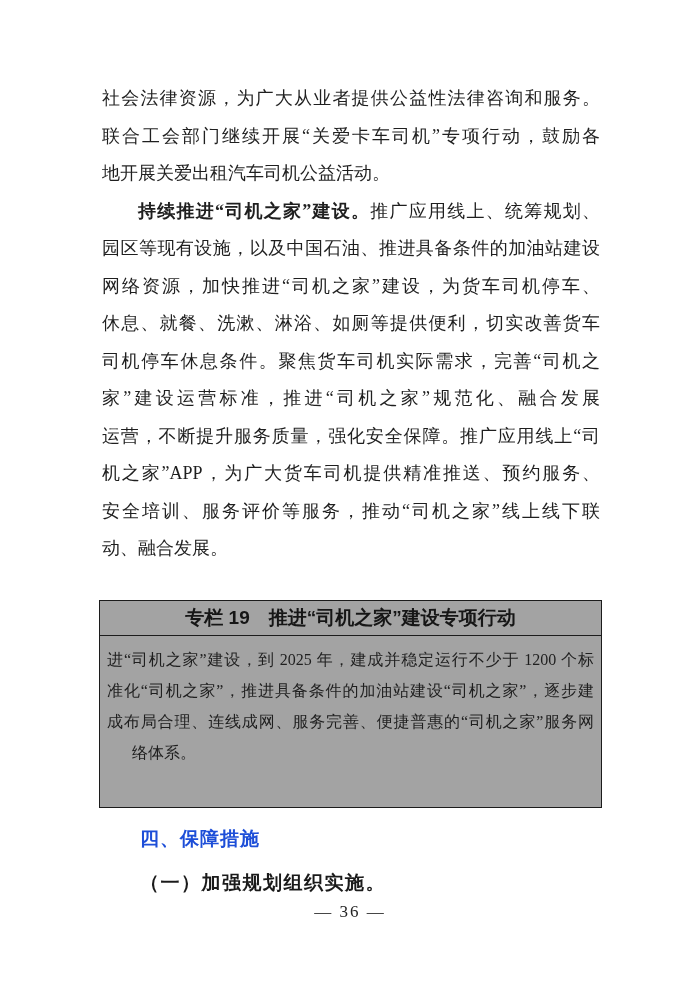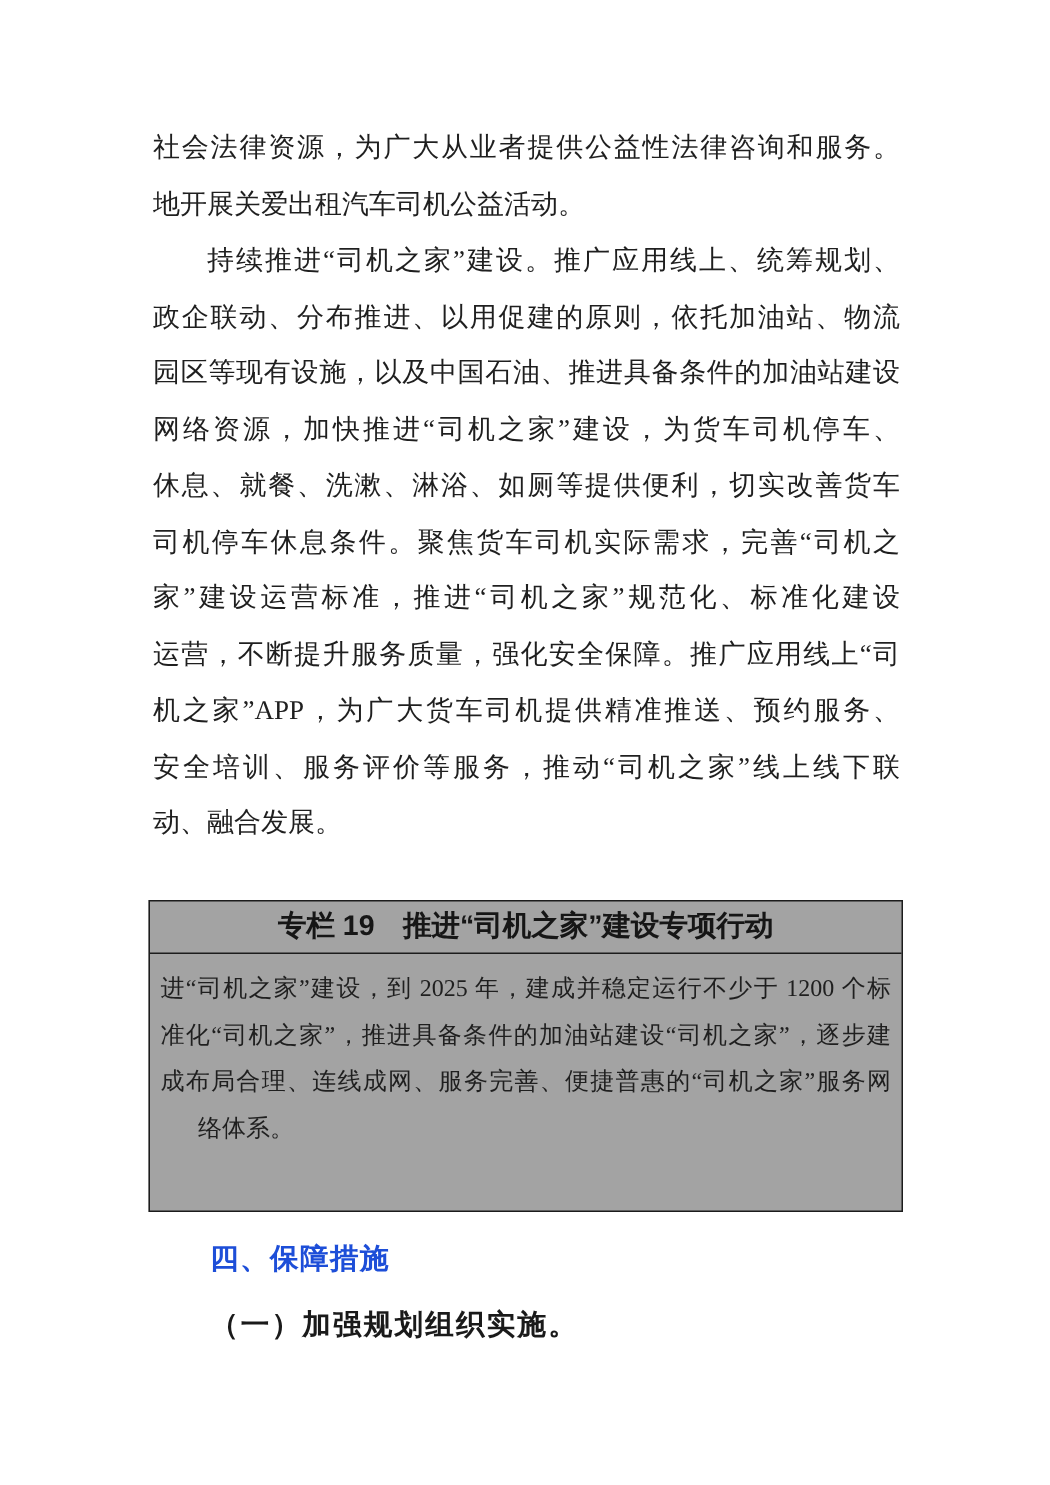--- a/index.html
+++ b/index.html
@@ -21,21 +21,21 @@
     font-size: 18px;
   }
   .line {
     height: 37.5px; line-height: 37.5px;
     text-align: justify; text-align-last: justify;
     word-break: break-all;
     white-space: normal;
   }
   .line.end { text-align: left; text-align-last: left; }
   .line.indent { text-indent: 2em; }
-  .bold-lead { font-weight: 400; }
+  .bold-lead { font-weight: 700; }
 
   
   .feature-box {
     position: absolute; left: 99px; top: 600px; width: 503px; height: 208px;
     border: 1.5px solid #1c1c1c; box-sizing: border-box;
     background: #a3a3a3;
   }
   .box-title {
     height: 34px; line-height: 33px;
     border-bottom: 1.5px solid #1c1c1c;
@@ -75,44 +75,45 @@
   }
 </style>
 </head>
 <body>
 
 <div class="page">
 
   <div class="main-text">
 
     <div class="line">社会法律资源，为广大从业者提供公益性法律咨询和服务。</div>
+    <div class="line">联合工会部门继续开展“关爱卡车司机”专项行动，鼓励各</div>
     <div class="line end">地开展关爱出租汽车司机公益活动。</div>
 
     <div class="line indent">
       <span class="bold-lead">持续推进“司机之家”建设。</span><span>推广应用线上、统筹规划、</span>
     </div>
-    <div class="line">政企联动、分布推进、以用促建的原则，依托加油站、物流</div>
     <div class="line">园区等现有设施，以及中国石油、推进具备条件的加油站建设</div>
     <div class="line">网络资源，加快推进“司机之家”建设，为货车司机停车、</div>
     <div class="line">休息、就餐、洗漱、淋浴、如厕等提供便利，切实改善货车</div>
     <div class="line">司机停车休息条件。聚焦货车司机实际需求，完善“司机之</div>
-    <div class="line">家”建设运营标准，推进“司机之家”规范化、标准化建设</div>
+    <div class="line">家”建设运营标准，推进“司机之家”规范化、融合发展</div>
     <div class="line">运营，不断提升服务质量，强化安全保障。推广应用线上“司</div>
     <div class="line">机之家”APP，为广大货车司机提供精准推送、预约服务、</div>
     <div class="line">安全培训、服务评价等服务，推动“司机之家”线上线下联</div>
     <div class="line end">动、融合发展。</div>
   </div>
 
   <div class="feature-box">
     <div class="box-title">专栏 19　推进“司机之家”建设专项行动</div>
     <div class="box-body">
       <div class="box-line">进“司机之家”建设，到 2025 年，建成并稳定运行不少于 1200 个标</div>
       <div class="box-line">准化“司机之家”，推进具备条件的加油站建设“司机之家”，逐步建</div>
       <div class="box-line">成布局合理、连线成网、服务完善、便捷普惠的“司机之家”服务网</div>
       <div class="box-line end">络体系。</div>
     </div>
   </div>
 
   <div class="section-heading">四、保障措施</div>
   <div class="sub-heading">（一）加强规划组织实施。</div>
 
+  <div class="page-number">— 36 —</div>
 
 </div>
 
 </body></html>

